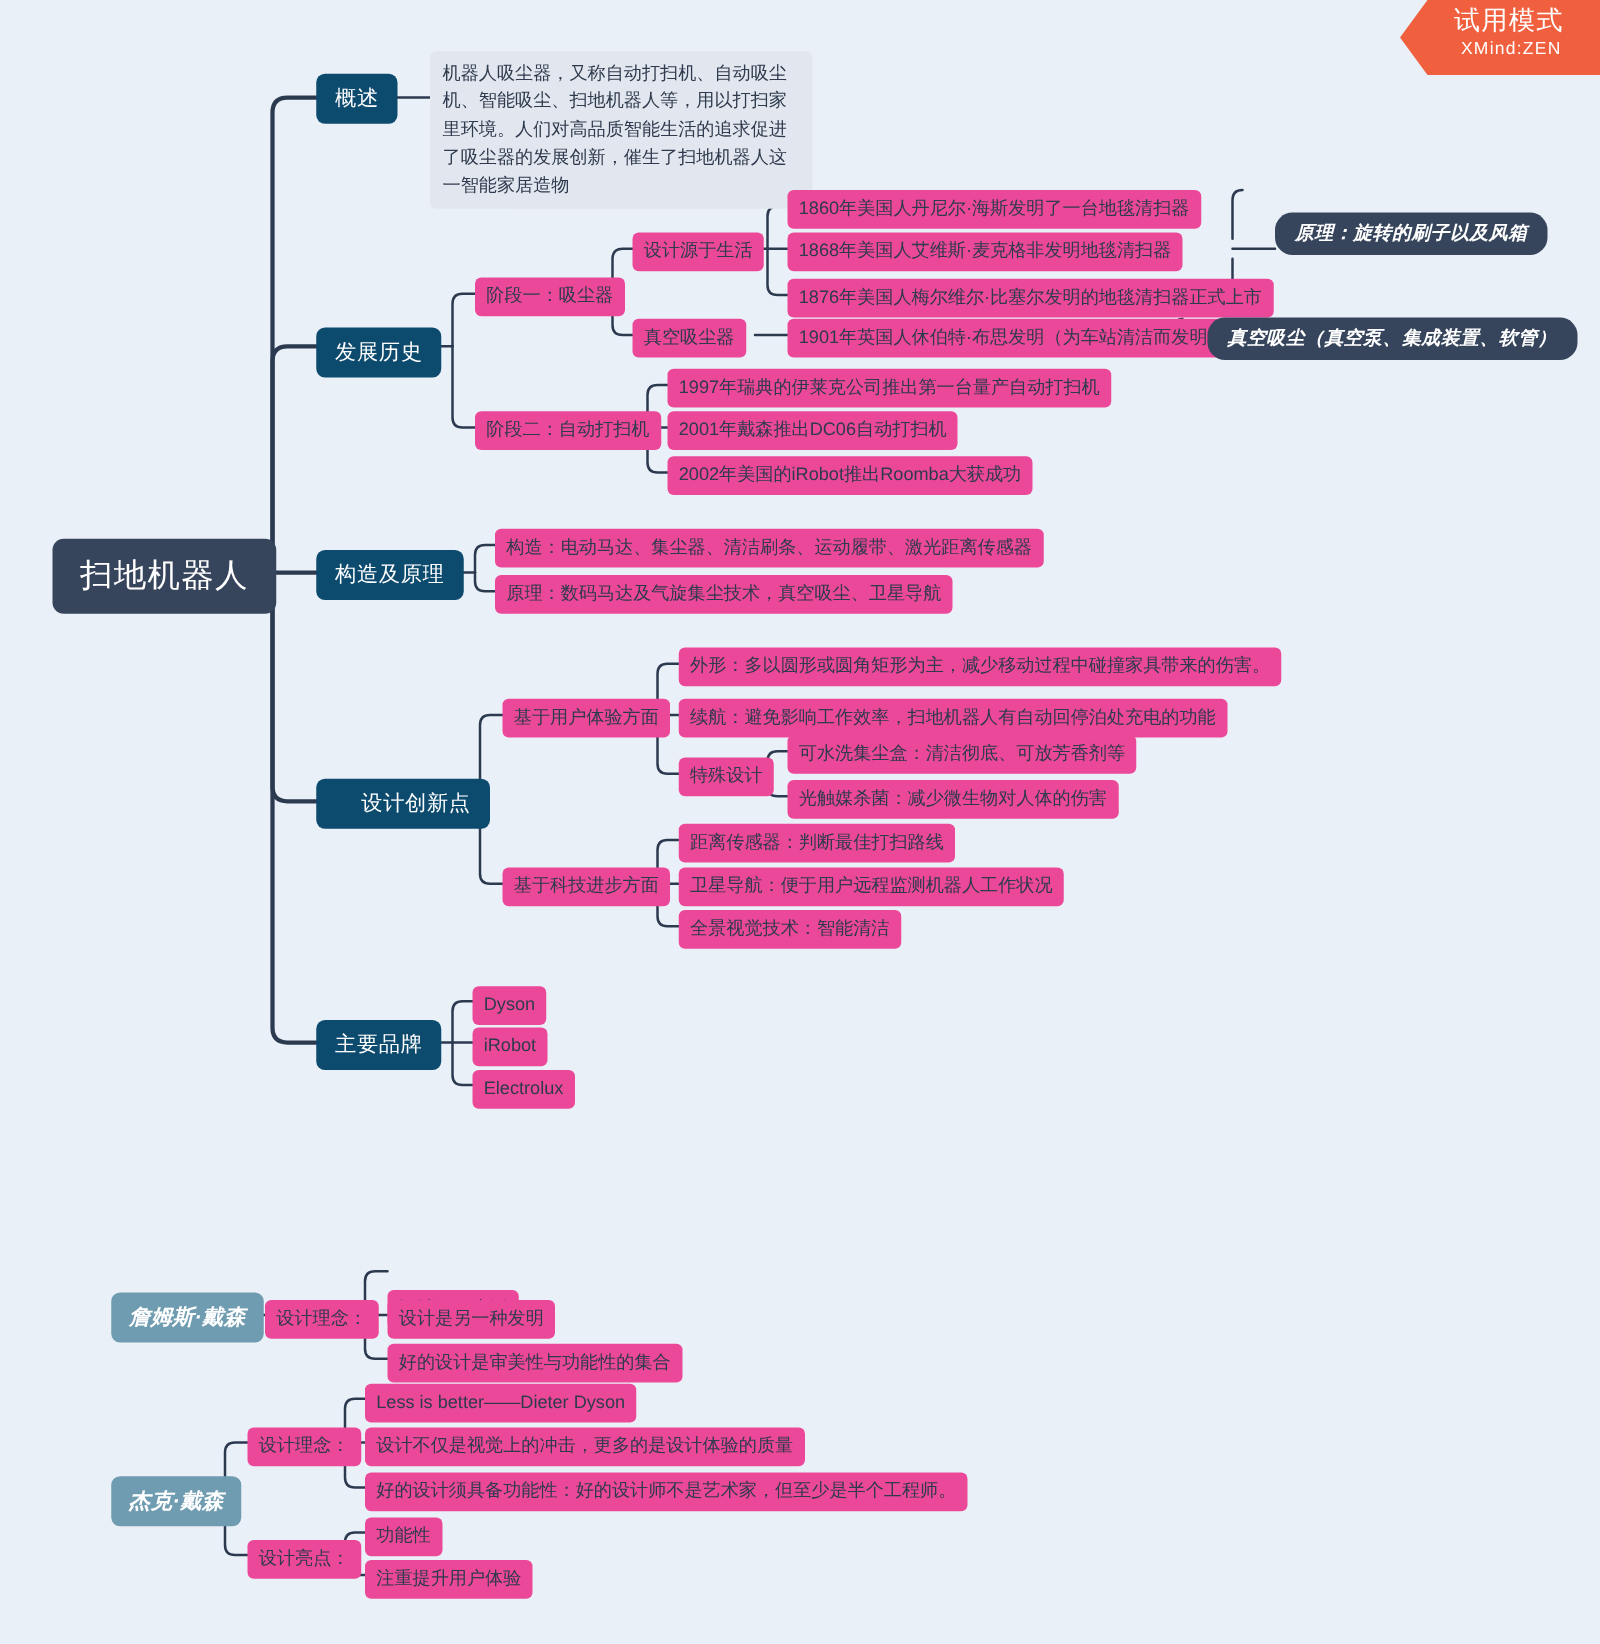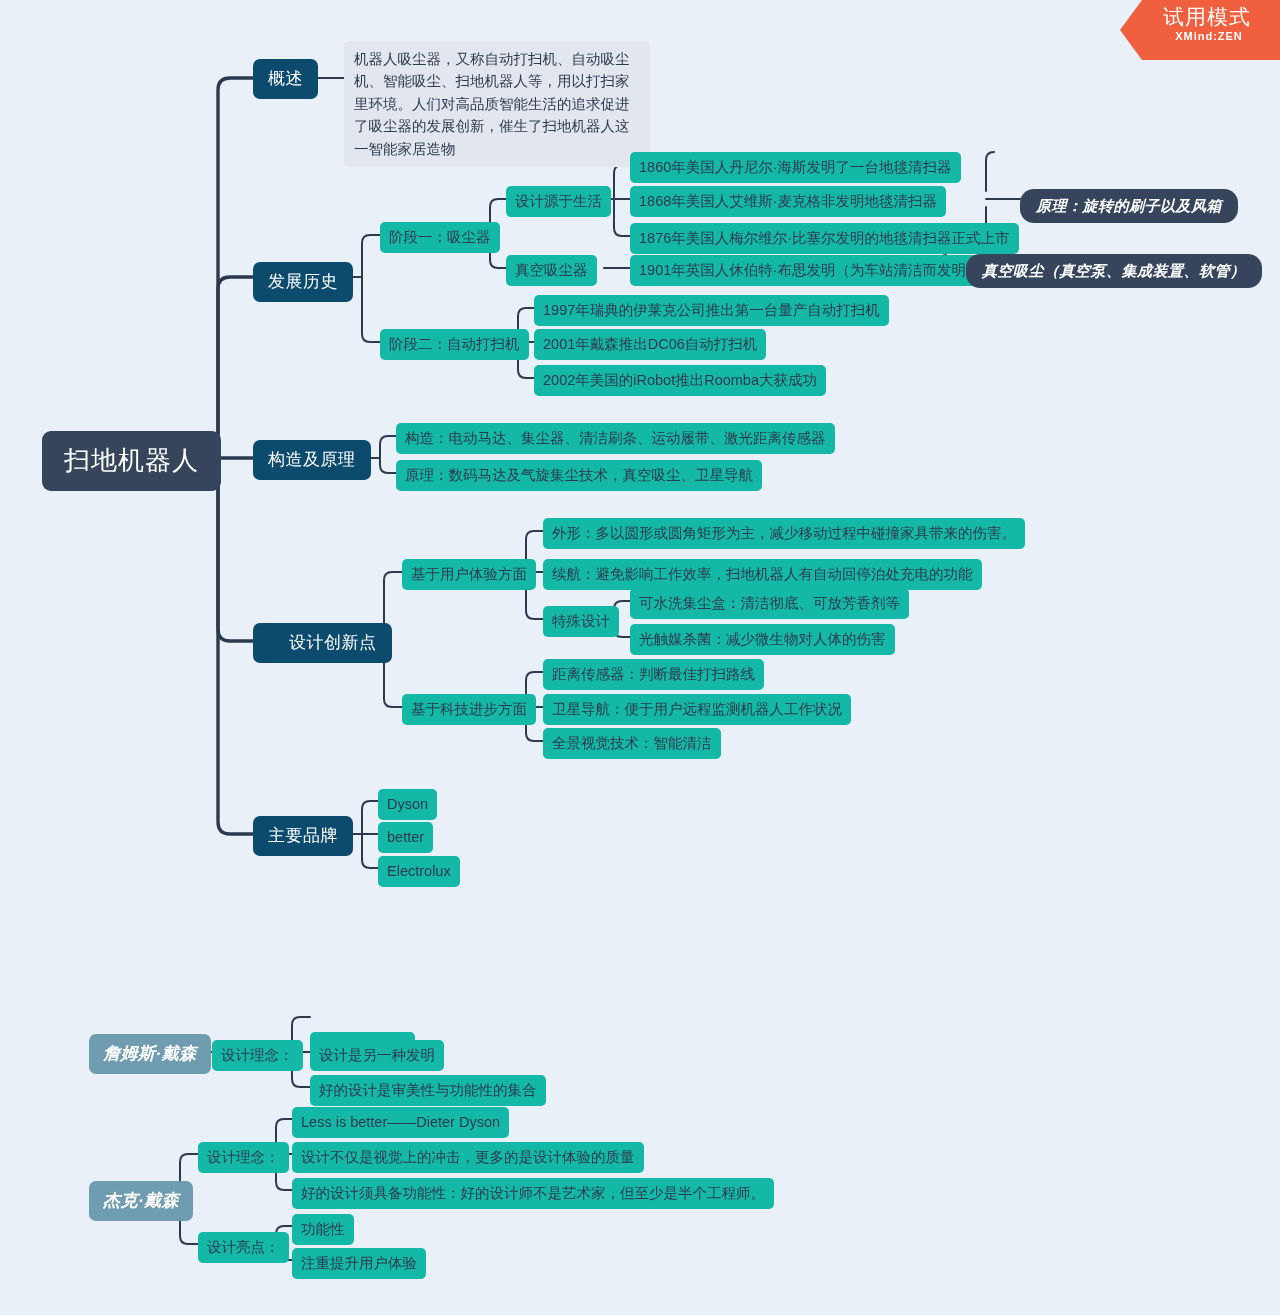--- a/index.html
+++ b/index.html
@@ -50,21 +50,21 @@
     background: #0c4a6e;
     color: #ffffff;
     border-radius: 7px;
     font-size: 17px;
     padding: 9px 15px;
     letter-spacing: 0.5px;
   }
 
   
   .sub {
-    background: #14b8a6;
+    background: #ec4899;
     color: #2e3a4d;
     border-radius: 5px;
     font-size: 14.5px;
     padding: 6px 9px;
   }
 
   
   .block {
     background: #e2e7ef;
     color: #2e3a4d;
@@ -113,22 +113,22 @@
     padding-top: 5px;
     clip-path: polygon(22px 0, 160px 0, 160px 60px, 22px 60px, 0 30px);
   }
   #trial-banner .trial-title {
     font-size: 21px;
     letter-spacing: 1px;
     line-height: 1.15;
     padding-left: 14px;
   }
   #trial-banner .trial-sub {
-    font-size: 11px;
-    font-weight: bold;
+    font-size: 14px;
+    font-weight: normal;
     letter-spacing: 1px;
     padding-left: 18px;
     margin-top: 1px;
   }
 </style>
 </head>
 <body>
 
 <div id="canvas">
 
@@ -226,21 +226,21 @@
   <div class="node block" style="left:344px; top:41px; width:306px;">机器人吸尘器，又称自动打扫机、自动吸尘机、智能吸尘、扫地机器人等，用以打扫家里环境。人们对高品质智能生活的追求促进了吸尘器的发展创新，催生了扫地机器人这一智能家居造物</div>
 
   <div class="node main" style="left:253px; top:262px;">发展历史</div>
 
   <div class="node sub" style="left:380px; top:222px;">阶段一：吸尘器</div>
 
   <div class="node sub" style="left:506px; top:186px;">设计源于生活</div>
   <div class="node sub" style="left:630px; top:152px;">1860年美国人丹尼尔·海斯发明了一台地毯清扫器</div>
   <div class="node sub" style="left:630px; top:186px;">1868年美国人艾维斯·麦克格非发明地毯清扫器</div>
   <div class="node sub" style="left:630px; top:223px;">1876年美国人梅尔维尔·比塞尔发明的地毯清扫器正式上市</div>
-  <div class="node dark" style="left:1020px; top:189px;text-align:right;">原理：旋转的刷子以及风箱</div>
+  <div class="node dark" style="left:1020px; top:170px;text-align:right;">原理：旋转的刷子以及风箱</div>
 
   <div class="node sub" style="left:506px; top:255px;">真空吸尘器</div>
   <div class="node sub" style="left:630px; top:255px;">1901年英国人休伯特·布思发明（为车站清洁而发明）</div>
   <div class="node dark" style="left:966px; top:254px;">真空吸尘（真空泵、集成装置、软管）</div>
 
   <div class="node sub" style="left:380px; top:329px;">阶段二：自动打扫机</div>
   <div class="node sub" style="left:534px; top:295px;">1997年瑞典的伊莱克公司推出第一台量产自动打扫机</div>
   <div class="node sub" style="left:534px; top:329px;">2001年戴森推出DC06自动打扫机</div>
   <div class="node sub" style="left:534px; top:365px;">2002年美国的iRobot推出Roomba大获成功</div>
 
@@ -257,21 +257,21 @@
   <div class="node sub" style="left:630px; top:588px;">可水洗集尘盒：清洁彻底、可放芳香剂等</div>
   <div class="node sub" style="left:630px; top:624px;">光触媒杀菌：减少微生物对人体的伤害</div>
 
   <div class="node sub" style="left:402px; top:694px;">基于科技进步方面</div>
   <div class="node sub" style="left:543px; top:659px;">距离传感器：判断最佳打扫路线</div>
   <div class="node sub" style="left:543px; top:694px;">卫星导航：便于用户远程监测机器人工作状况</div>
   <div class="node sub" style="left:543px; top:728px;">全景视觉技术：智能清洁</div>
 
   <div class="node main" style="left:253px; top:816px;">主要品牌</div>
   <div class="node sub" style="left:378px; top:789px;">Dyson</div>
-  <div class="node sub" style="left:378px; top:822px;">better</div>
+  <div class="node sub" style="left:378px; top:822px;">iRobot</div>
   <div class="node sub" style="left:378px; top:856px;">Electrolux</div>
 
   <div class="node person" style="left:89px; top:1034px;">詹姆斯·戴森</div>
   <div class="node sub" style="left:212px; top:1040px;">设计理念：</div>
   <div class="node sub" style="left:310px; top:1032px;">设计源于生活</div>
   <div class="node sub" style="left:310px; top:1040px;">设计是另一种发明</div>
   <div class="node sub" style="left:310px; top:1075px;">好的设计是审美性与功能性的集合</div>
 
   <div class="node person" style="left:89px; top:1181px;">杰克·戴森</div>
   <div class="node sub" style="left:198px; top:1142px;">设计理念：</div>

